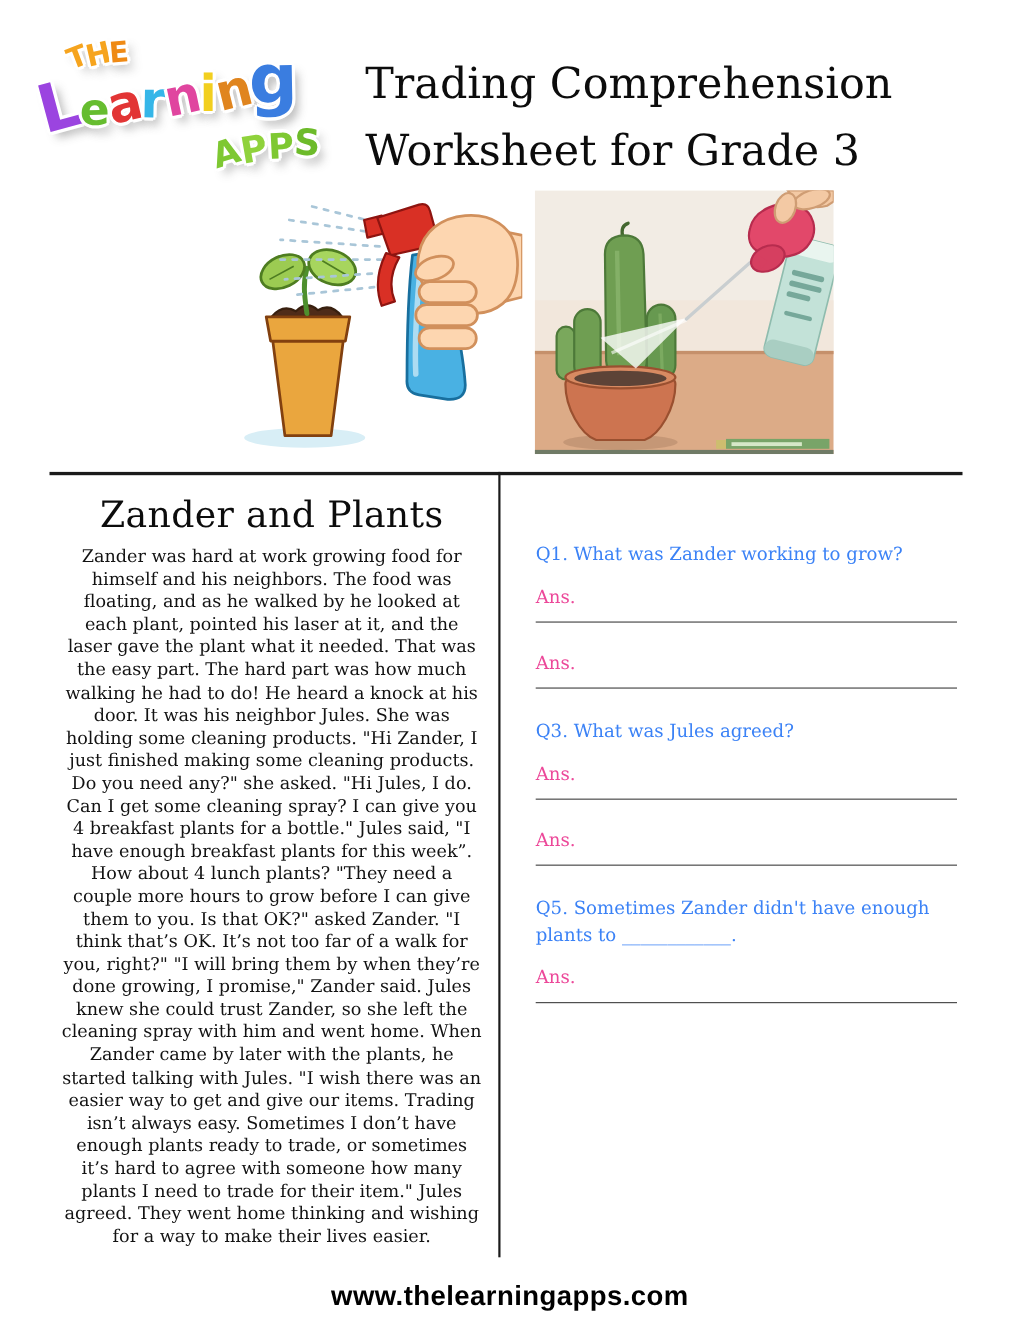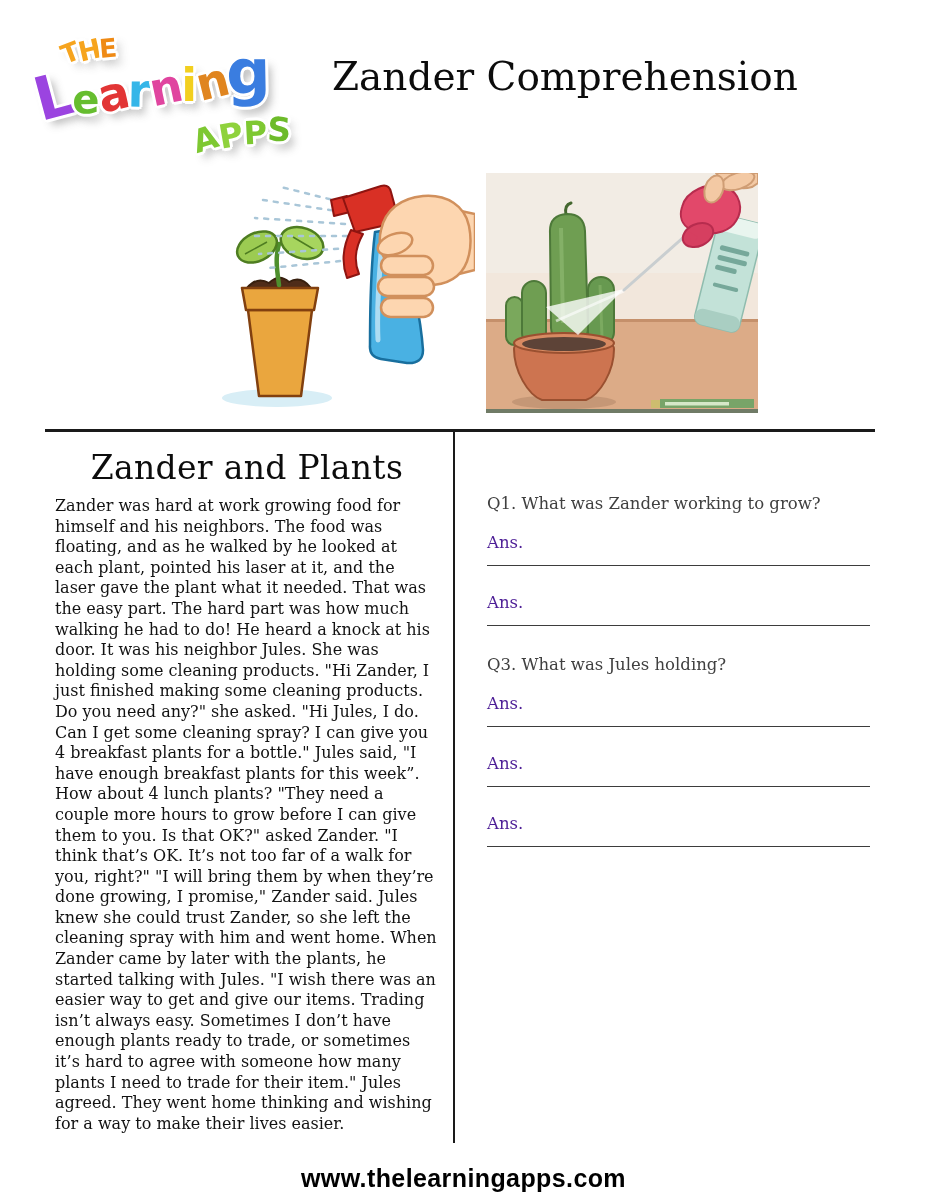--- a/index.html
+++ b/index.html
@@ -34,46 +34,47 @@
   .art svg { display:block; }
 
   
   .hrule { position:absolute; left:45px;  top:429px; width:830px; height:3px; background:#1a1a1a; }
   .vrule { position:absolute; left:453px; top:429px; width:2px;  height:714px; background:#1a1a1a; }
 
   
   .story-col { position:absolute; left:55px; top:448px; width:384px; }
   .story-heading { margin:0 0 9px 0; text-align:center; font-size:33px; font-weight:normal;
                    color:#0c0c0c; letter-spacing:0.3px; }
-  .story-body { margin:0; font-size:16px; line-height:20.6px; color:#121212; text-align:left; }
+  .story-body { margin:0; font-size:16px; line-height:20.6px; color:#121212; text-align:center; }
 
   
   .qa-col { position:absolute; left:487px; top:492px; width:383px; }
-  .qblock .q    { margin:0 0 17px 0; font-size:16.5px; line-height:24px; color:#404040; }
-  .qblock .ans  { margin:0 0 13px 0; font-size:16.5px; color:#4c1d95; }
+  .qblock .q    { margin:0 0 17px 0; font-size:16.5px; line-height:24px; color:#3b82f6; }
+  .qblock .ans  { margin:0 0 13px 0; font-size:16.5px; color:#ec4899; }
   .qblock .aline{ height:0; border-bottom:1.6px solid #3d3d3d; margin:0 0 27px 0; }
 
   
   .footer { position:absolute; left:0; top:1164px; width:927px; text-align:center;
             font-family:"Liberation Sans", sans-serif; font-weight:bold; font-size:25px;
             letter-spacing:0.4px; color:#000; }
 </style>
 </head>
 <body>
 
 <div class="page" data-name="worksheet-page">
 
   <div class="logo" data-name="learning-apps-logo">
     <div class="logo-word" data-name="logo-word-the"><span class="logo-letter" data-name="logo-letter" style="color: rgb(246, 164, 30); font-size: 26px; transform: rotate(-14deg);">T</span><span class="logo-letter" data-name="logo-letter" style="color: rgb(246, 164, 30); font-size: 27px; transform: rotate(-6deg);">H</span><span class="logo-letter" data-name="logo-letter" style="color: rgb(239, 138, 21); font-size: 26px; transform: rotate(2deg);">E</span></div>
     <div class="logo-word" data-name="logo-word-learning"><span class="logo-letter" data-name="logo-letter" style="color: rgb(155, 68, 224); font-size: 60px; transform: rotate(-8deg);">L</span><span class="logo-letter" data-name="logo-letter" style="color: rgb(102, 189, 47); font-size: 40px; transform: rotate(6deg);">e</span><span class="logo-letter" data-name="logo-letter" style="color: rgb(226, 53, 53); font-size: 46px; transform: rotate(-6deg);">a</span><span class="logo-letter" data-name="logo-letter" style="color: rgb(53, 182, 232); font-size: 46px; transform: rotate(8deg);">r</span><span class="logo-letter" data-name="logo-letter" style="color: rgb(224, 69, 159); font-size: 46px; transform: rotate(-5deg);">n</span><span class="logo-letter" data-name="logo-letter" style="color: rgb(242, 207, 31); font-size: 46px; transform: rotate(7deg);">i</span><span class="logo-letter" data-name="logo-letter" style="color: rgb(224, 133, 31); font-size: 46px; transform: rotate(-7deg);">n</span><span class="logo-letter" data-name="logo-letter" style="color: rgb(58, 125, 224); font-size: 62px; transform: rotate(6deg);">g</span></div>
     <div class="logo-word" data-name="logo-word-apps"><span class="logo-letter" data-name="logo-letter" style="color: rgb(126, 200, 50); font-size: 32px; transform: rotate(-10deg);">A</span><span class="logo-letter" data-name="logo-letter" style="color: rgb(143, 210, 60); font-size: 33px; transform: rotate(-3deg);">P</span><span class="logo-letter" data-name="logo-letter" style="color: rgb(126, 200, 50); font-size: 32px; transform: rotate(4deg);">P</span><span class="logo-letter" data-name="logo-letter" style="color: rgb(109, 187, 42); font-size: 33px; transform: rotate(10deg);">S</span></div>
   </div>
 
   <h1 class="title" data-name="page-title">
-    <span data-name="page-title-line1">Zander Comprehension</span><br>
+    <span data-name="page-title-line1">Trading Comprehension</span><br>
+    <span data-name="page-title-line2">Worksheet for Grade 3</span>
   </h1>
 
   <div class="art art-cartoon" data-name="seedling-spray-cartoon">
     <svg width="290" height="242" viewBox="0 0 290 242" xmlns="http://www.w3.org/2000/svg">
       <ellipse data-name="ground-shadow" cx="92" cy="228" rx="55" ry="9" fill="#d8eef6"></ellipse>
       <g data-name="flower-pot" stroke="#82400f" stroke-width="2.5" stroke-linejoin="round">
         <path d="M 62,118 Q 72,106 84,113 Q 94,103 104,112 Q 116,105 126,118 Z" fill="#4f2c19" stroke="#38200f" stroke-width="2"></path>
         <path d="M 63,140 L 127,140 L 116,226 L 74,226 Z" fill="#eaa63e"></path>
         <path d="M 57,118 L 133,118 L 129,140 L 61,140 Z" fill="#eaa63e"></path>
       </g>
@@ -175,29 +176,30 @@
     <div class="qblock" data-name="question-block">
       <p class="q" data-name="question-text">Q1. What was Zander working to grow?</p>
       <p class="ans" data-name="answer-label">Ans.</p>
       <div class="aline" data-name="answer-line"></div>
     </div>
     <div class="qblock" data-name="question-block">
       <p class="ans" data-name="answer-label">Ans.</p>
       <div class="aline" data-name="answer-line"></div>
     </div>
     <div class="qblock" data-name="question-block">
-      <p class="q" data-name="question-text">Q3. What was Jules holding?</p>
-      <p class="ans" data-name="answer-label">Ans.</p>
-      <div class="aline" data-name="answer-line"></div>
-    </div>
-    <div class="qblock" data-name="question-block">
-      <p class="ans" data-name="answer-label">Ans.</p>
-      <div class="aline" data-name="answer-line"></div>
-    </div>
-    <div class="qblock" data-name="question-block">
+      <p class="q" data-name="question-text">Q3. What was Jules agreed?</p>
+      <p class="ans" data-name="answer-label">Ans.</p>
+      <div class="aline" data-name="answer-line"></div>
+    </div>
+    <div class="qblock" data-name="question-block">
+      <p class="ans" data-name="answer-label">Ans.</p>
+      <div class="aline" data-name="answer-line"></div>
+    </div>
+    <div class="qblock" data-name="question-block">
+      <p class="q" data-name="question-text">Q5. Sometimes Zander didn't have enough plants to ____________.</p>
       <p class="ans" data-name="answer-label">Ans.</p>
       <div class="aline" data-name="answer-line"></div>
     </div>
   </div>
 
   <div class="footer" data-name="footer-url">www.thelearningapps.com</div>
 
 </div>
 
 </body></html>

